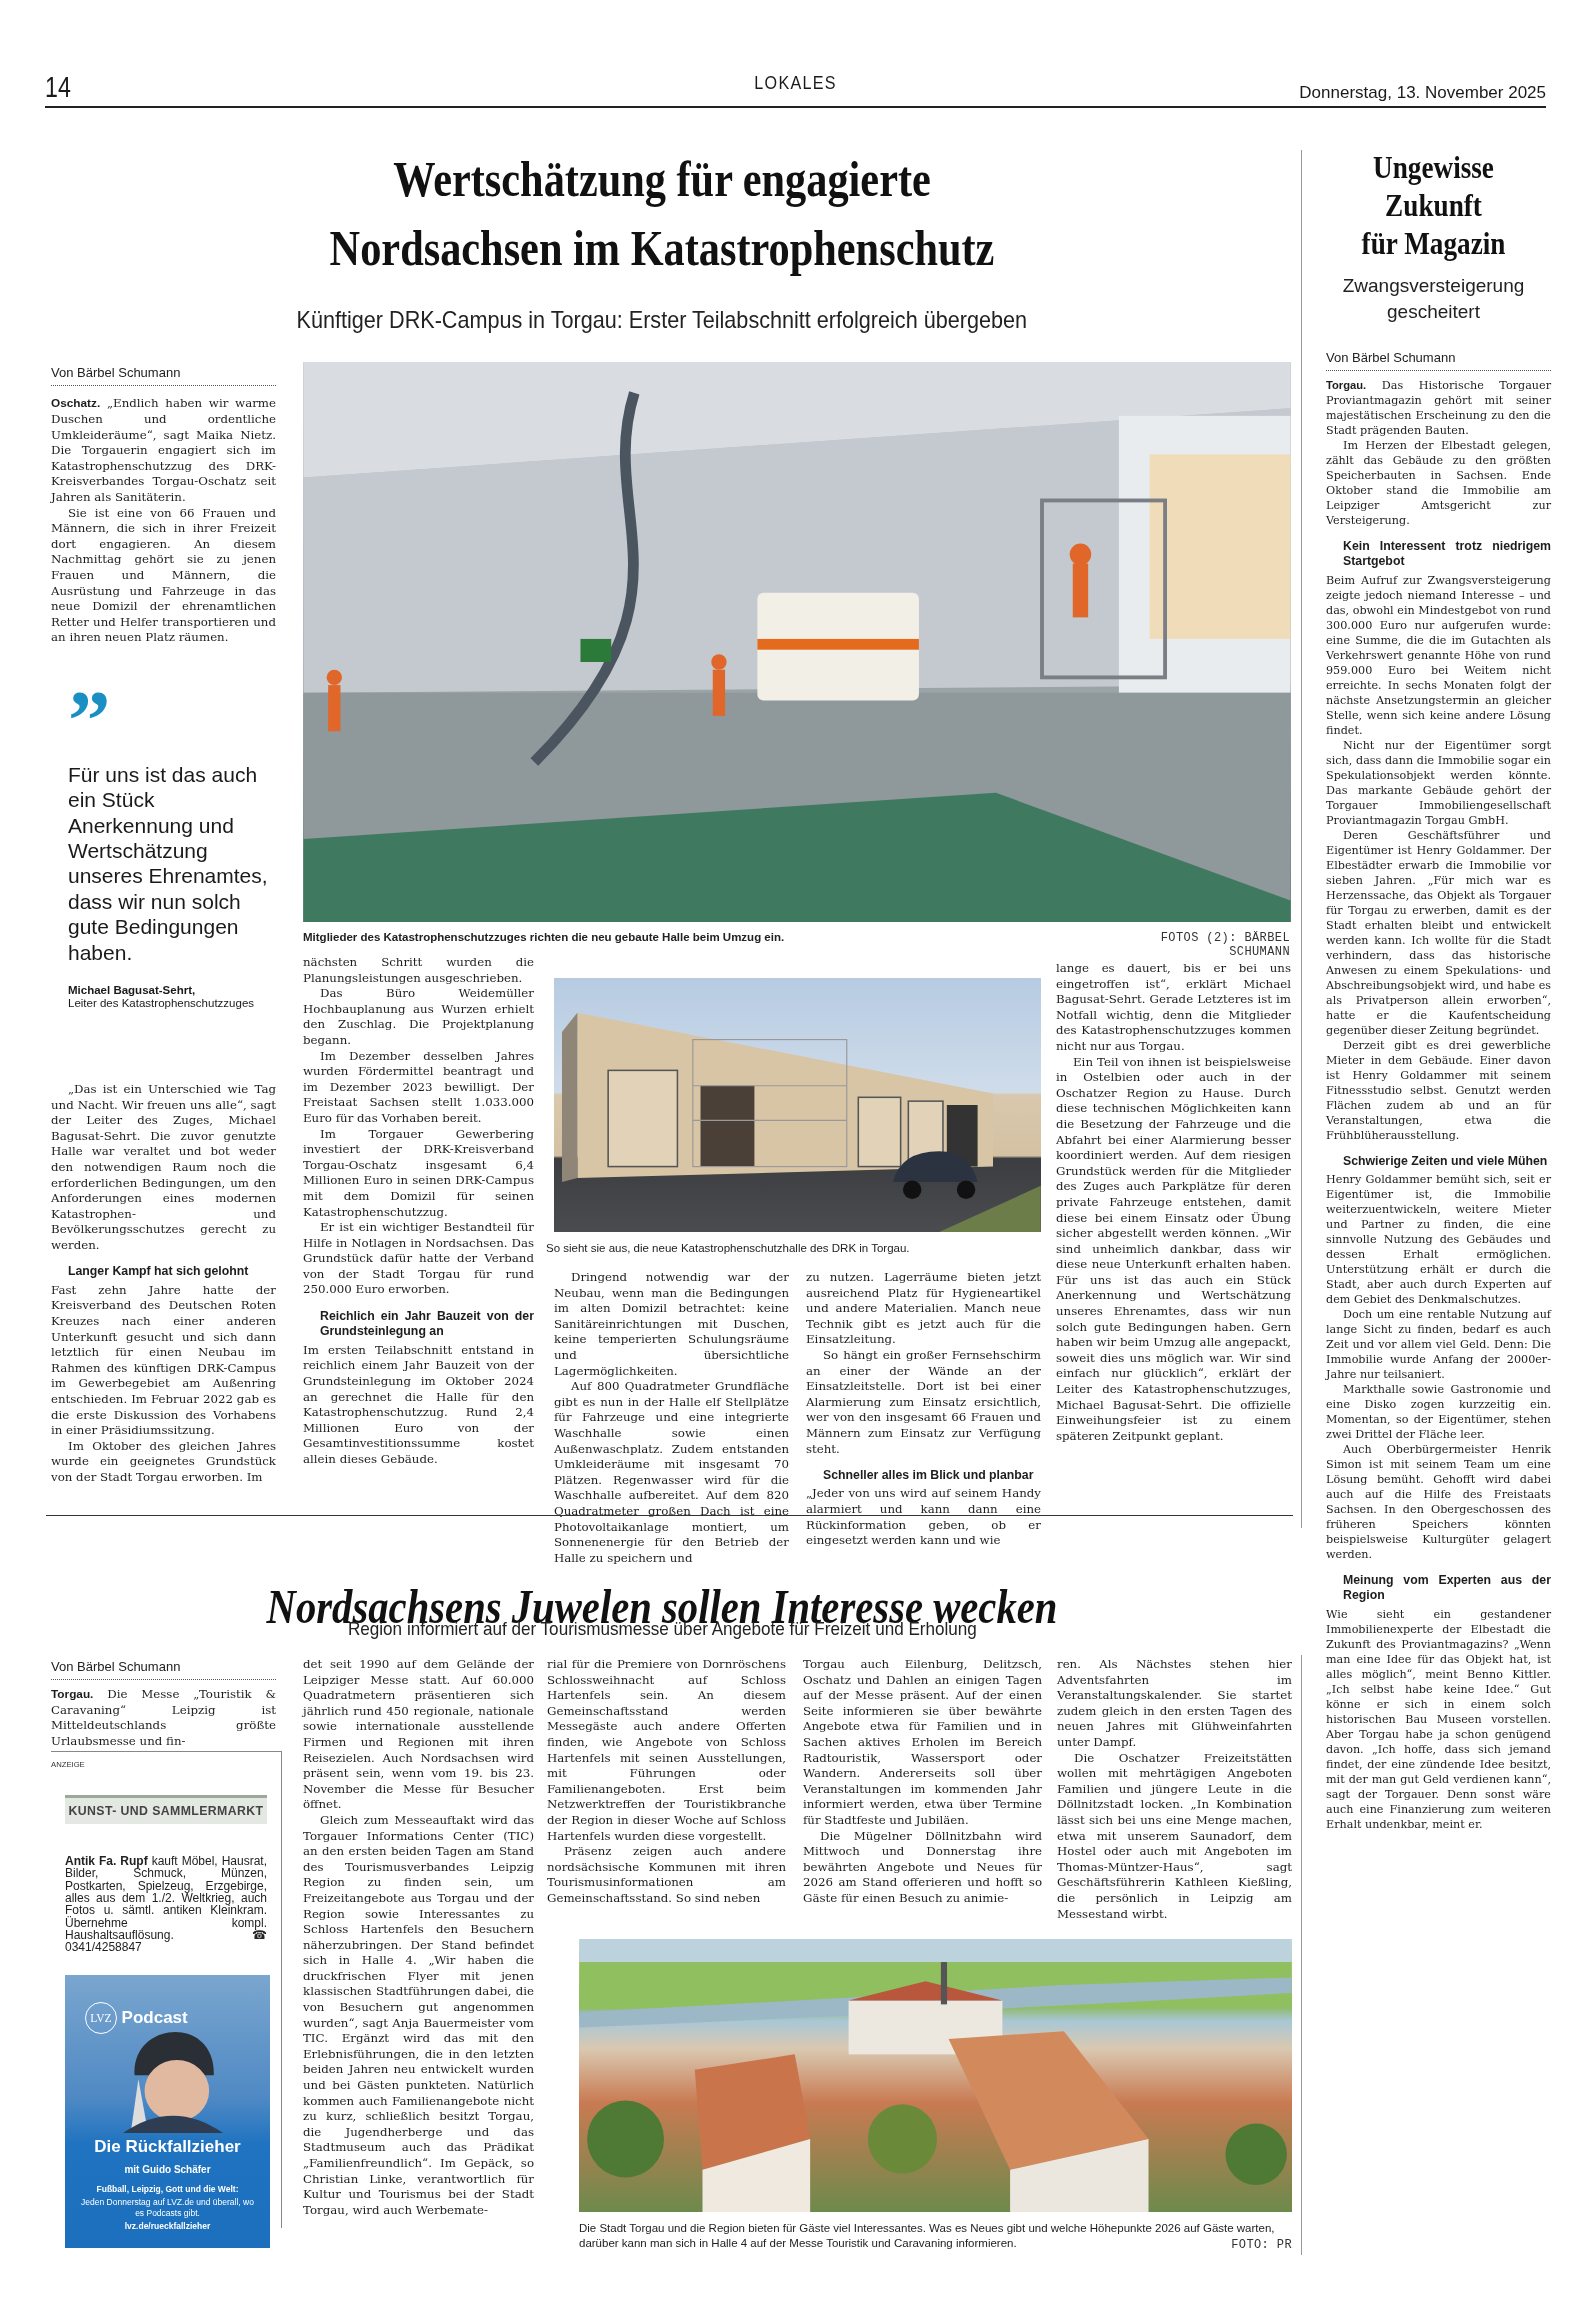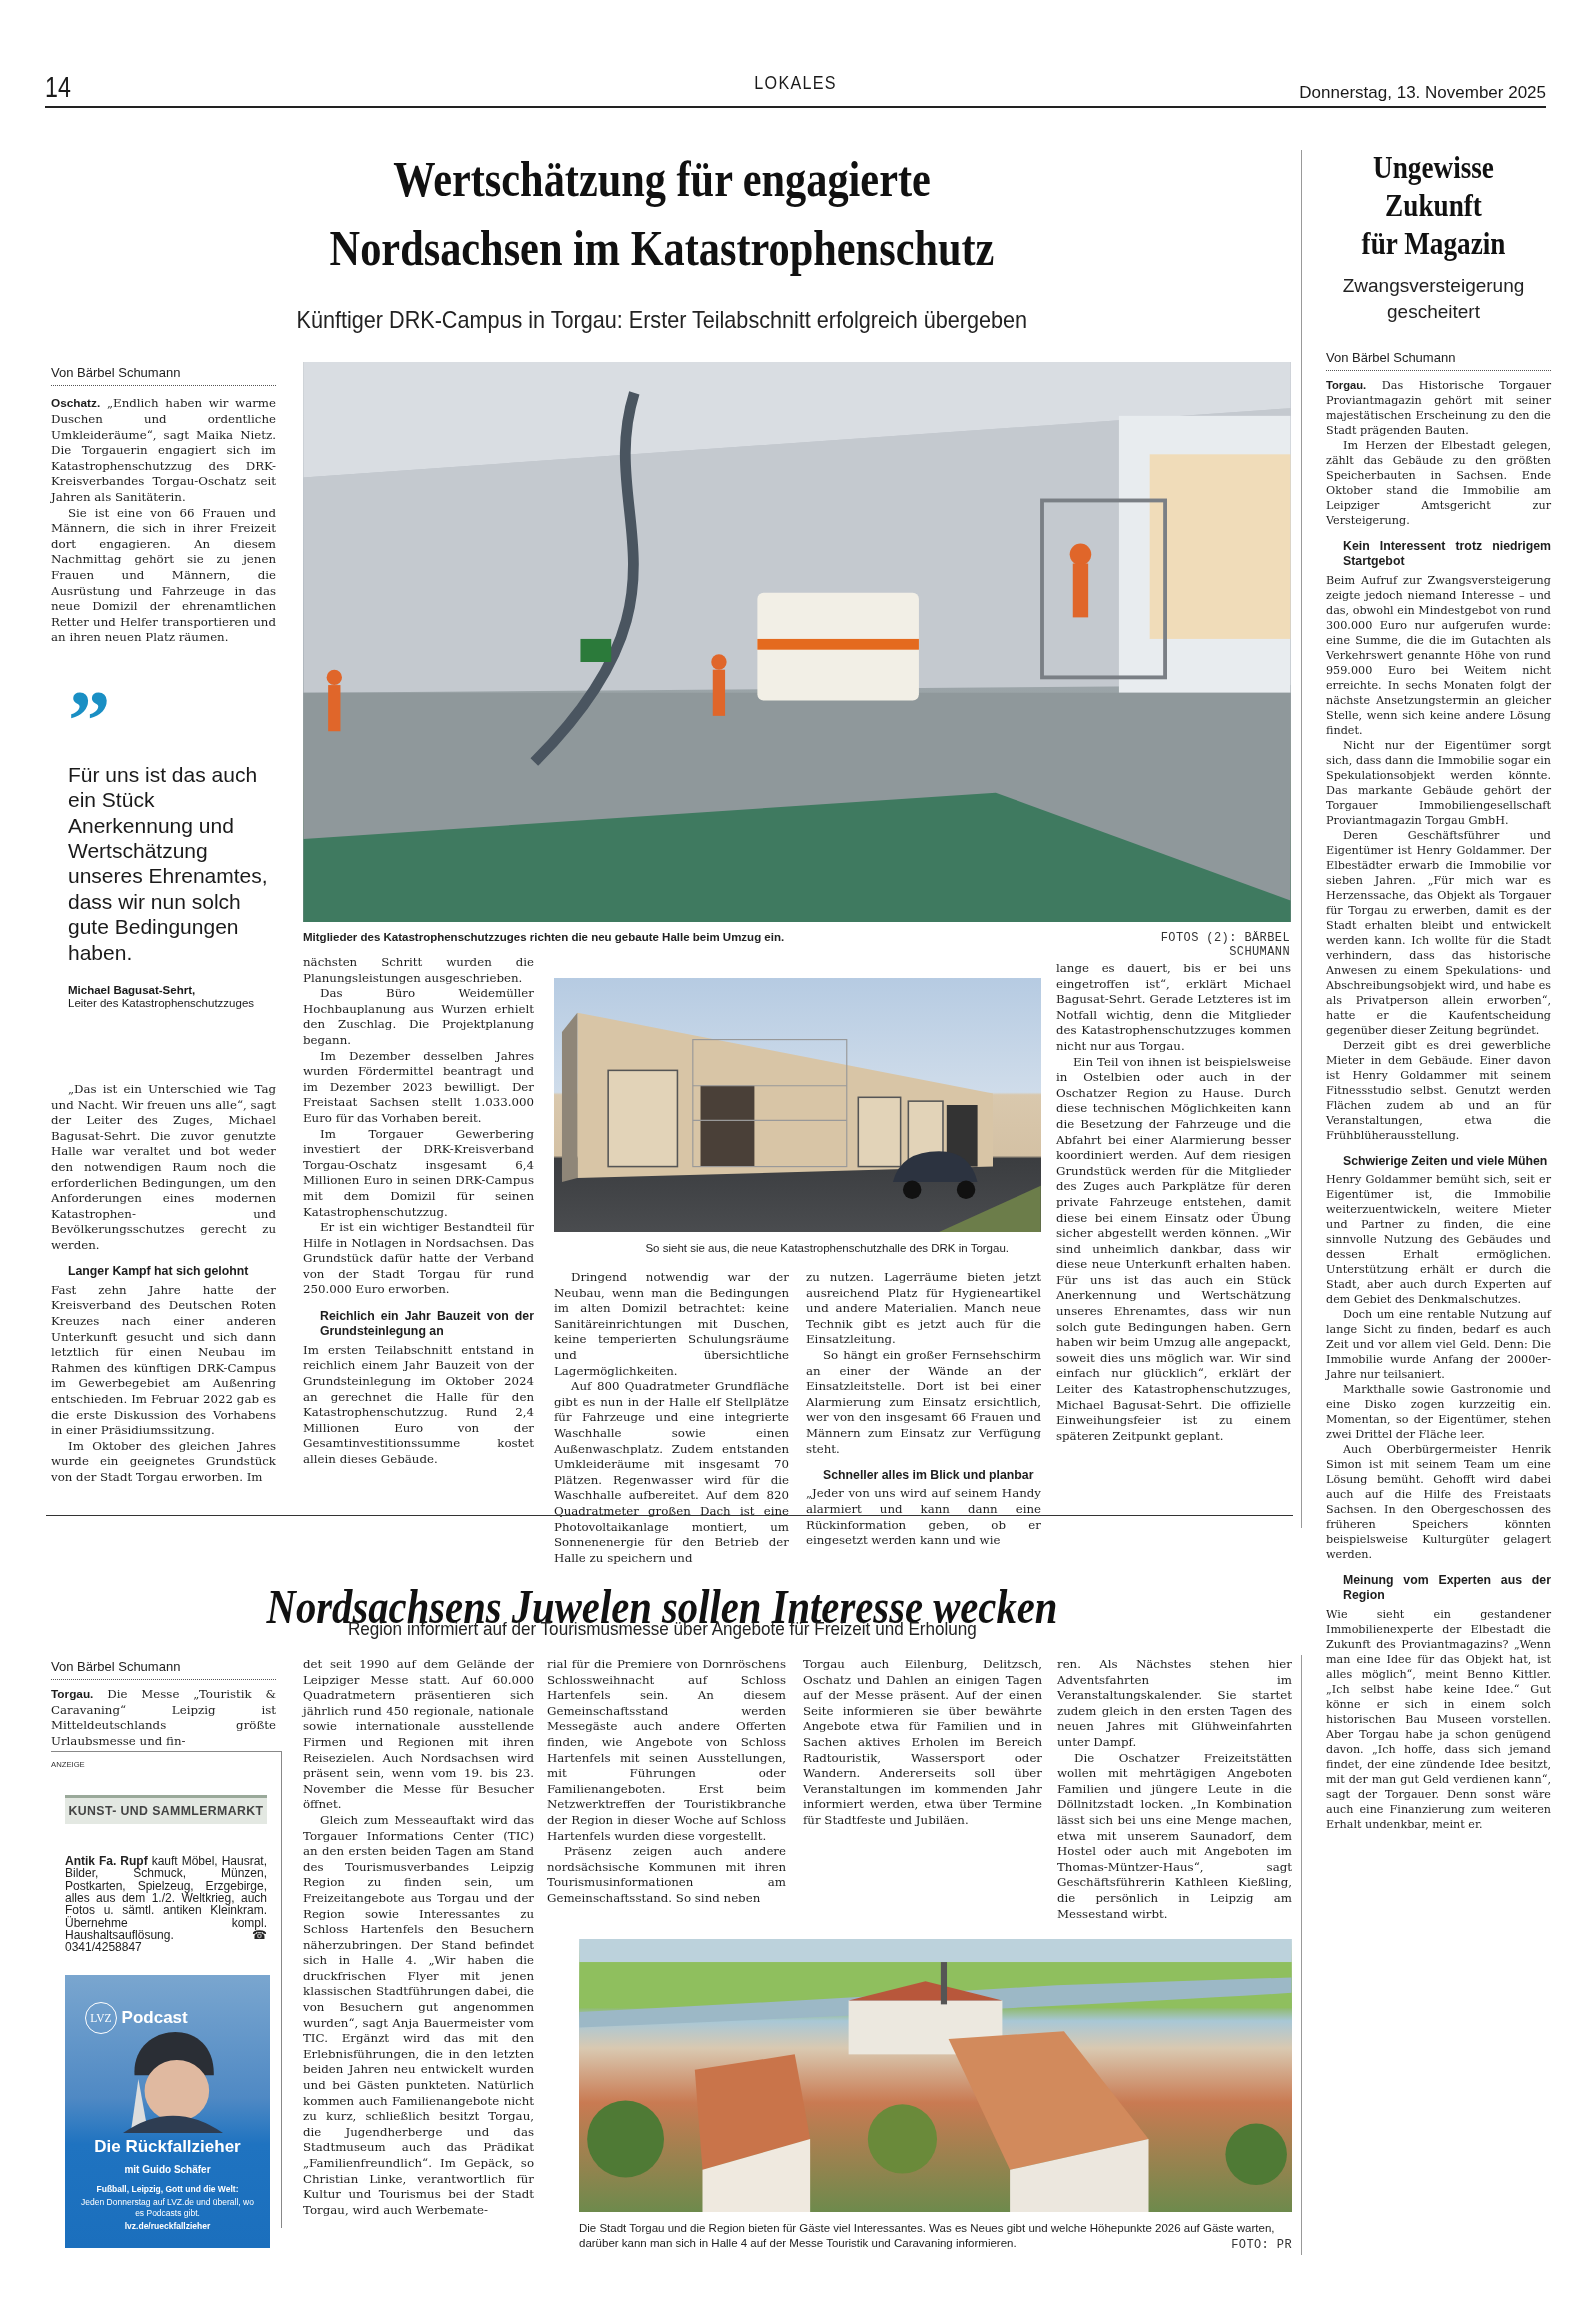--- a/index.html
+++ b/index.html
@@ -146,21 +146,21 @@
       <rect x="180" y="80" width="200" height="165"></rect>
         <line x1="180" y1="140" x2="380" y2="140"></line>
         <line x1="180" y1="185" x2="380" y2="185"></line>
     </g>
     <path d="M 440 265 q 10 -40 60 -40 q 40 0 50 40 z" fill="#2c3340"></path>
     <circle cx="465" cy="275" r="12" fill="#111"></circle>
       <circle cx="535" cy="275" r="12" fill="#111"></circle>
     <polygon points="500,330 632,270 632,330" fill="#6c7d4a"></polygon>
   </svg>
 </div>
-<div class="abs caption" style="left:522px; top:1241px; width:487px;text-align:right;">So sieht sie aus, die neue Katastrophenschutzhalle des DRK in Torgau.</div>
+<div class="abs caption" style="left:546px; top:1241px; width:487px;">So sieht sie aus, die neue Katastrophenschutzhalle des DRK in Torgau.</div>
 
 <div class="abs body" style="left:554px; top:1270px; width:235px;">
   <p>Dringend notwendig war der Neubau, wenn man die Bedingungen im alten Domizil betrachtet: keine Sanitäreinrichtungen mit Duschen, keine temperierten Schulungsräume und übersichtliche Lagermöglichkeiten.</p>
   <p>Auf 800 Quadratmeter Grundfläche gibt es nun in der Halle elf Stellplätze für Fahrzeuge und eine integrierte Waschhalle sowie einen Außenwaschplatz. Zudem entstanden Umkleideräume mit insgesamt 70 Plätzen. Regenwasser wird für die Waschhalle aufbereitet. Auf dem 820 Quadratmeter großen Dach ist eine Photovoltaikanlage montiert, um Sonnenenergie für den Betrieb der Halle zu speichern und</p>
 </div>
 
 <div class="abs body" style="left:806px; top:1270px; width:235px;">
   <p class="first">zu nutzen. Lagerräume bieten jetzt ausreichend Platz für Hygieneartikel und andere Materialien. Manch neue Technik gibt es jetzt auch für die Einsatzleitung.</p>
   <p>So hängt ein großer Fernsehschirm an einer der Wände an der Einsatzleitstelle. Dort ist bei einer Alarmierung zum Einsatz ersichtlich, wer von den insgesamt 66 Frauen und Männern zum Einsatz zur Verfügung steht.</p>
   <div class="subhead">Schneller alles im Blick und planbar</div>
@@ -239,20 +239,21 @@
   <p>Gleich zum Messeauftakt wird das Torgauer Informations Center (TIC) an den ersten beiden Tagen am Stand des Tourismusverbandes Leipzig Region zu finden sein, um Freizeitangebote aus Torgau und der Region sowie Interessantes zu Schloss Hartenfels den Besuchern näherzubringen. Der Stand befindet sich in Halle 4. „Wir haben die druckfrischen Flyer mit jenen klassischen Stadtführungen dabei, die von Besuchern gut angenommen wurden“, sagt Anja Bauermeister vom TIC. Ergänzt wird das mit den Erlebnisführungen, die in den letzten beiden Jahren neu entwickelt wurden und bei Gästen punkteten. Natürlich kommen auch Familienangebote nicht zu kurz, schließlich besitzt Torgau, die Jugendherberge und das Stadtmuseum auch das Prädikat „Familienfreundlich“. Im Gepäck, so Christian Linke, verantwortlich für Kultur und Tourismus bei der Stadt Torgau, wird auch Werbemate-</p>
 </div>
 
 <div class="abs body" style="left:547px; top:1657px; width:239px;">
   <p class="first">rial für die Premiere von Dornröschens Schlossweihnacht auf Schloss Hartenfels sein. An diesem Gemeinschaftsstand werden Messegäste auch andere Offerten finden, wie Angebote von Schloss Hartenfels mit seinen Ausstellungen, mit Führungen oder Familienangeboten. Erst beim Netzwerktreffen der Touristikbranche der Region in dieser Woche auf Schloss Hartenfels wurden diese vorgestellt.</p>
   <p>Präsenz zeigen auch andere nordsächsische Kommunen mit ihren Tourismusinformationen am Gemeinschaftsstand. So sind neben</p>
 </div>
 
 <div class="abs body" style="left:803px; top:1657px; width:239px;">
   <p class="first">Torgau auch Eilenburg, Delitzsch, Oschatz und Dahlen an einigen Tagen auf der Messe präsent. Auf der einen Seite informieren sie über bewährte Angebote etwa für Familien und in Sachen aktives Erholen im Bereich Radtouristik, Wassersport oder Wandern. Andererseits soll über Veranstaltungen im kommenden Jahr informiert werden, etwa über Termine für Stadtfeste und Jubiläen.</p>
+  <p>Die Mügelner Döllnitzbahn wird Mittwoch und Donnerstag ihre bewährten Angebote und Neues für 2026 am Stand offerieren und hofft so Gäste für einen Besuch zu animie-</p>
 </div>
 
 <div class="abs body" style="left:1057px; top:1657px; width:235px;">
   <p class="first">ren. Als Nächstes stehen hier Adventsfahrten im Veranstaltungskalender. Sie startet zudem gleich in den ersten Tagen des neuen Jahres mit Glühweinfahrten unter Dampf.</p>
   <p>Die Oschatzer Freizeitstätten wollen mit mehrtägigen Angeboten Familien und jüngere Leute in die Döllnitzstadt locken. „In Kombination lässt sich bei uns eine Menge machen, etwa mit unserem Saunadorf, dem Hostel oder auch mit Angeboten im Thomas-Müntzer-Haus“, sagt Geschäftsführerin Kathleen Kießling, die persönlich in Leipzig am Messestand wirbt.</p>
 </div>
 
 <div class="abs photo" style="left:579px; top:1939px; width:713px; height:273px; background:linear-gradient(180deg,#cfe0e8 0%,#b9cfa5 8%,#8fba6a 25%,#a8c7d6 30%,#d9c9b1 40%,#c97a52 60%,#6d8a4c 100%);">
   <svg width="713" height="273" viewBox="0 0 926 355">
     <rect x="0" y="0" width="926" height="30" fill="#bcd2dc"></rect>

